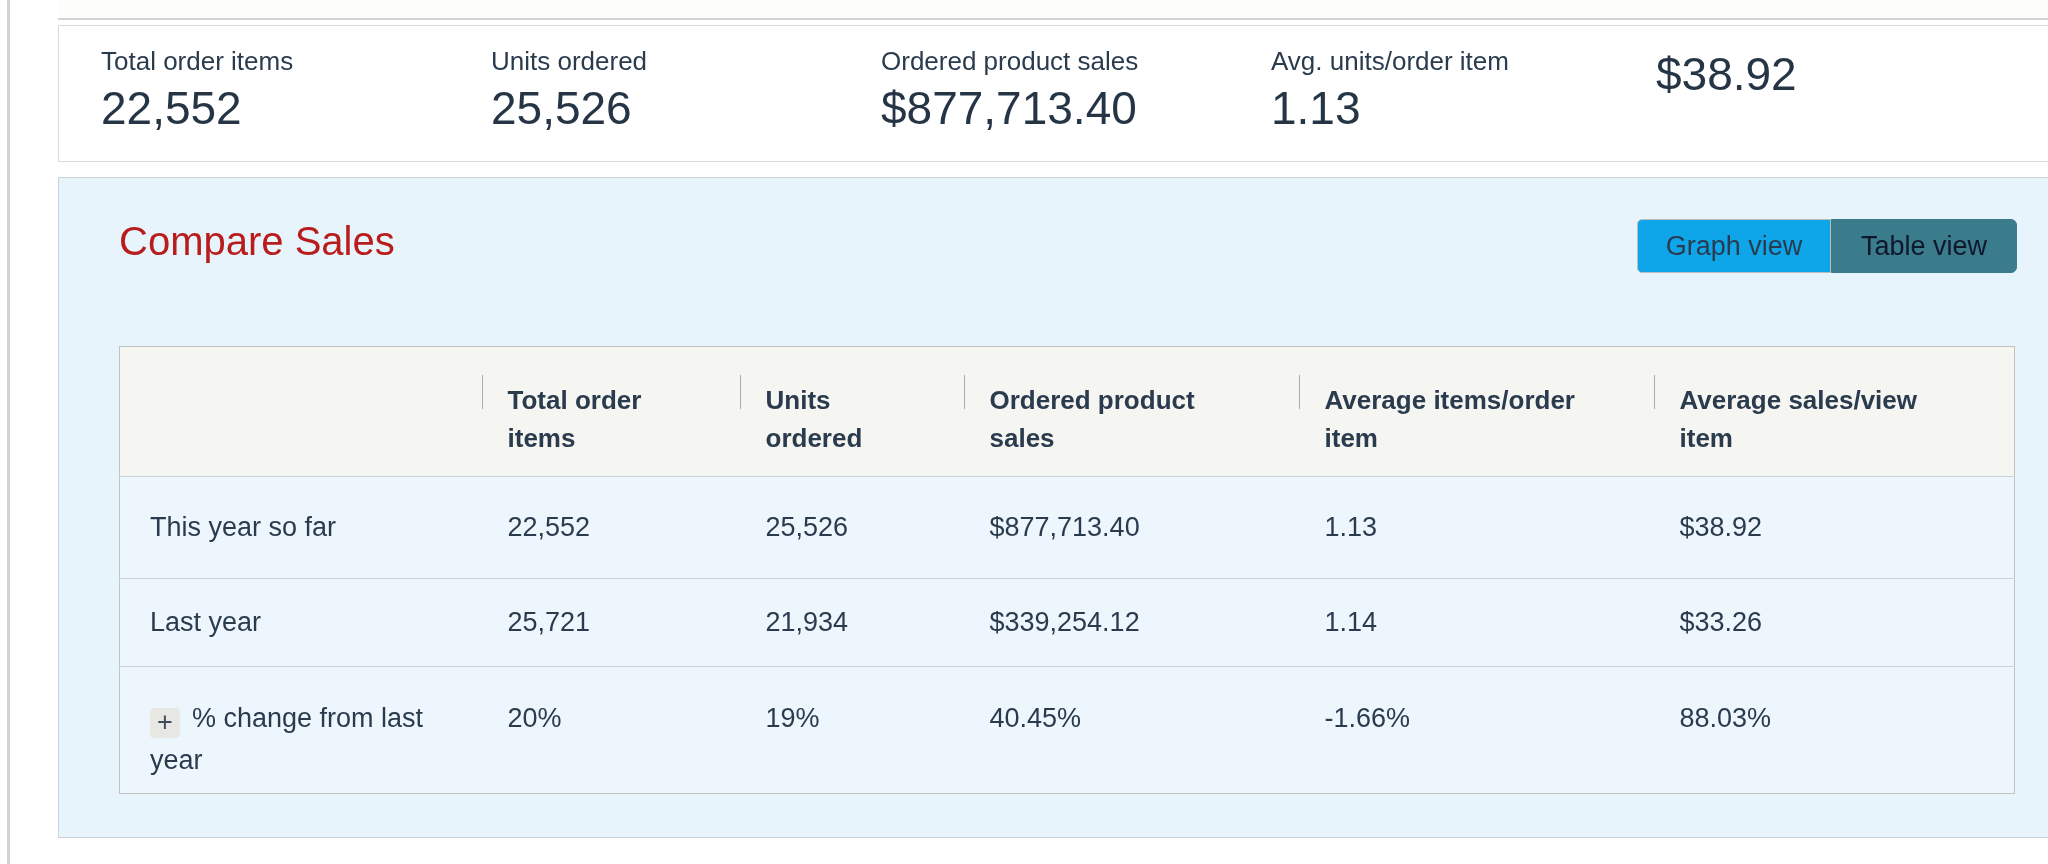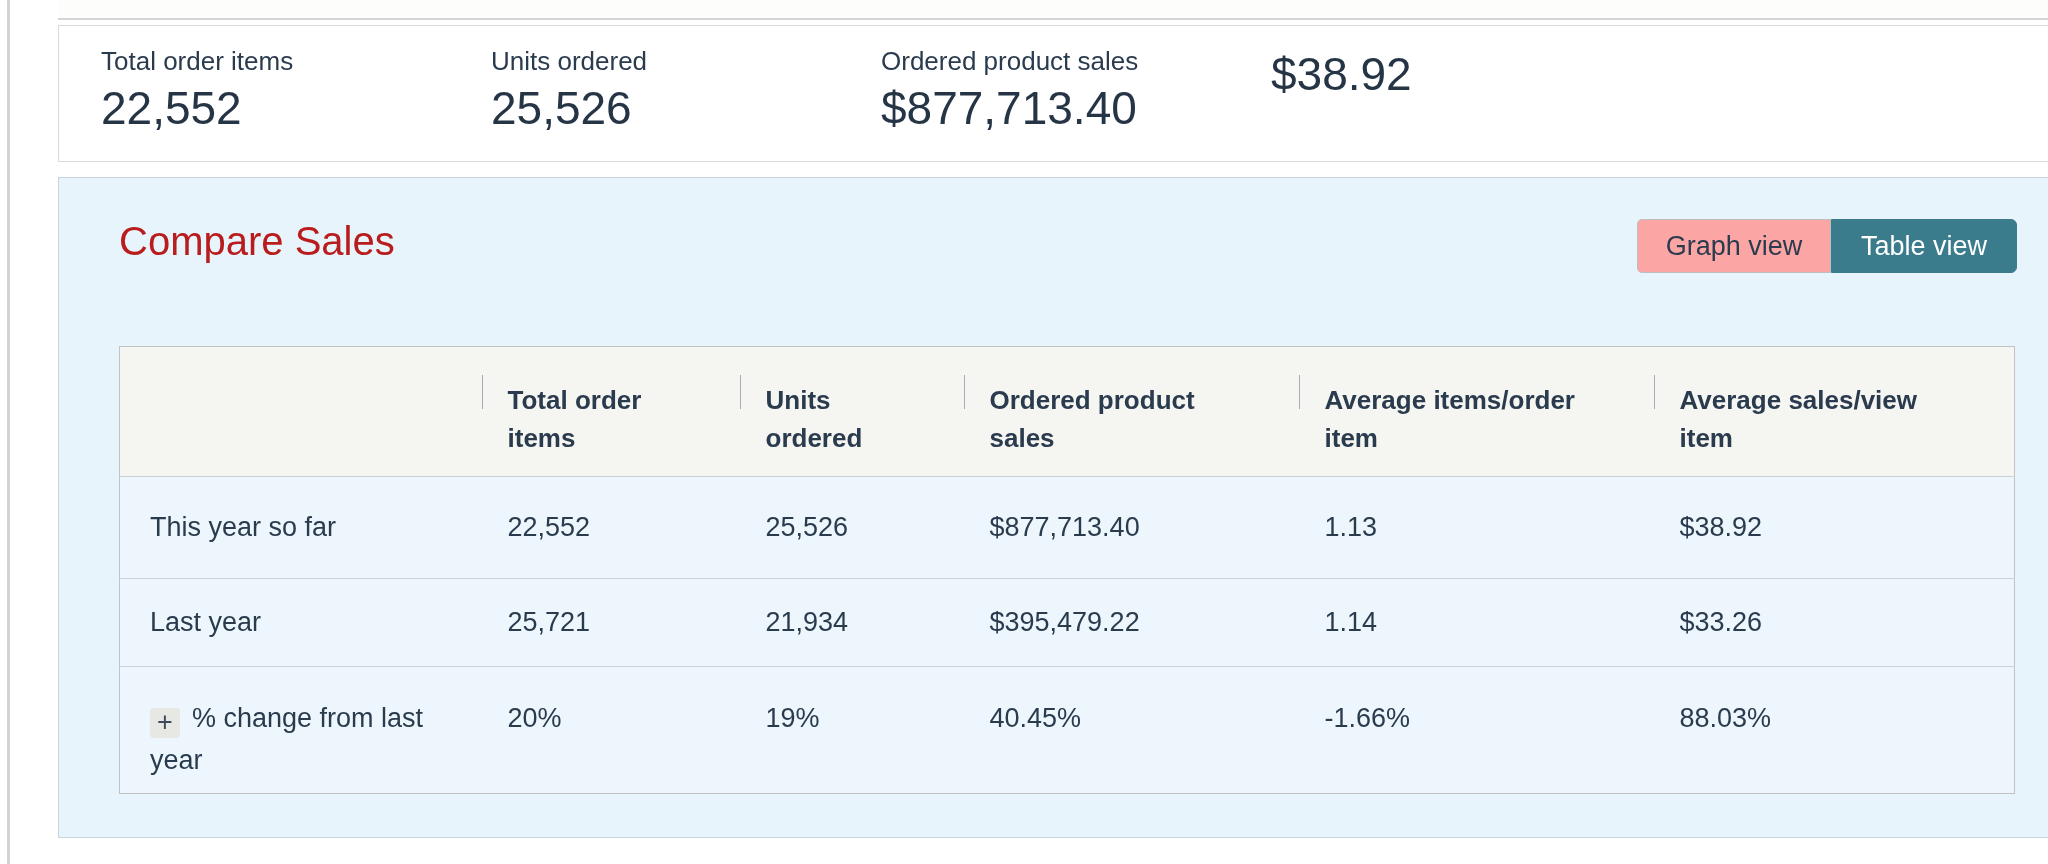--- a/index.html
+++ b/index.html
@@ -43,26 +43,26 @@
     font-size:40px; line-height:50px; color:#b91c1c;
   }
   .view-toggle {
     position:absolute; left:1578px; top:41px; height:54px; display:flex;
   }
   .toggle-btn {
     height:54px; font-size:27px; line-height:52px; text-align:center;
     cursor:pointer; white-space:nowrap;
   }
   .toggle-btn.graph {
-    width:194px; background:#fca5a5; border:1px solid #bdbdbd;
+    width:194px; background:#0ea5e9; border:1px solid #bdbdbd;
     border-radius:5px 0 0 5px; color:#2b3b4e;
   }
   .toggle-btn.table {
     width:186px; background:var(--accent,#3a7b8c); border:1px solid var(--accent,#3a7b8c);
-    border-radius:0 6px 6px 0; color:#ffffff;
+    border-radius:0 6px 6px 0; color:#0f172a;
   }
 
   
   .cmp-table {
     position:absolute; left:60px; top:168px; width:1896px;
     border-collapse:collapse; table-layout:fixed;
     background:var(--row-bg,#ecf6fc);
     border:1px solid #c2c2c2;
   }
   .cmp-table th {
@@ -114,20 +114,24 @@
   </div>
   <div class="stat">
     <div class="stat-label">Units ordered</div>
     <div class="stat-value">25,526</div>
   </div>
   <div class="stat">
     <div class="stat-label">Ordered product sales</div>
     <div class="stat-value">$877,713.40</div>
   </div>
   <div class="stat">
+    <div class="stat-label">Avg. units/order item</div>
+    <div class="stat-value">1.13</div>
+  </div>
+  <div class="stat">
     <div class="stat-value">$38.92</div>
   </div>
 </div>
 
 <div class="compare-panel">
   <div class="compare-title">Compare Sales</div>
 
   <div class="view-toggle">
     <div class="toggle-btn graph">Graph view</div>
     <div class="toggle-btn table">Table view</div>
@@ -158,21 +162,21 @@
         <td>22,552</td>
         <td>25,526</td>
         <td>$877,713.40</td>
         <td>1.13</td>
         <td>$38.92</td>
       </tr>
       <tr class="r2">
         <td class="rowlabel">Last year</td>
         <td>25,721</td>
         <td>21,934</td>
-        <td>$395,479.22</td>
+        <td>$339,254.12</td>
         <td>1.14</td>
         <td>$33.26</td>
       </tr>
       <tr class="r3">
         <td class="rowlabel"><span class="expander">+</span><span>% change from last year</span></td>
         <td class="pos">20%</td>
         <td class="pos">19%</td>
         <td class="pos">40.45%</td>
         <td class="neg">-1.66%</td>
         <td class="pos">88.03%</td>

